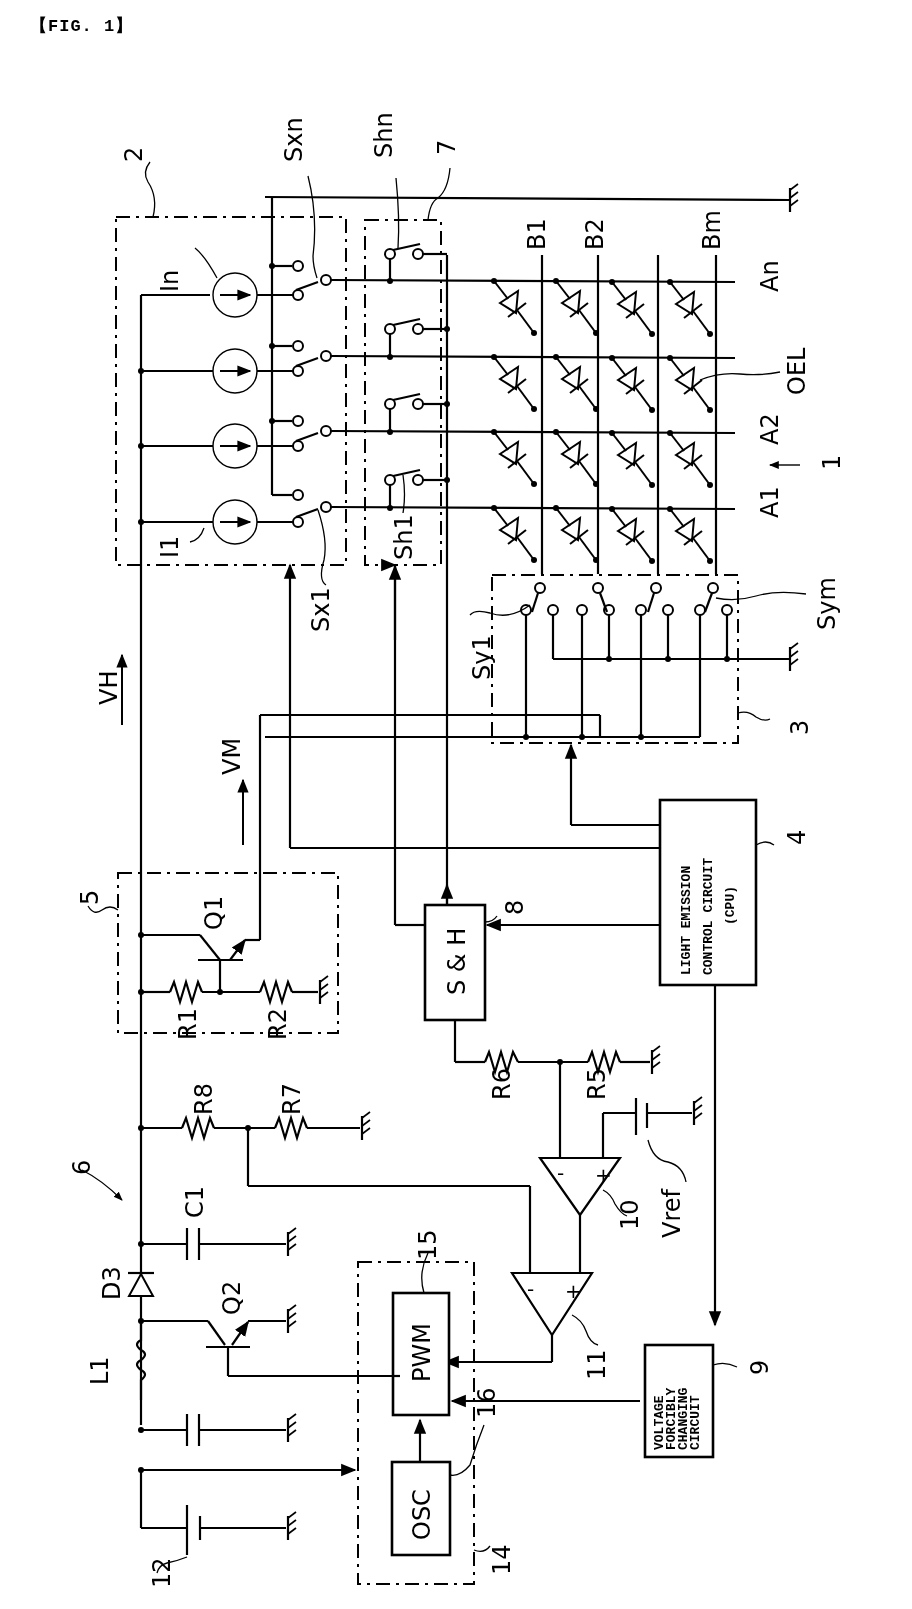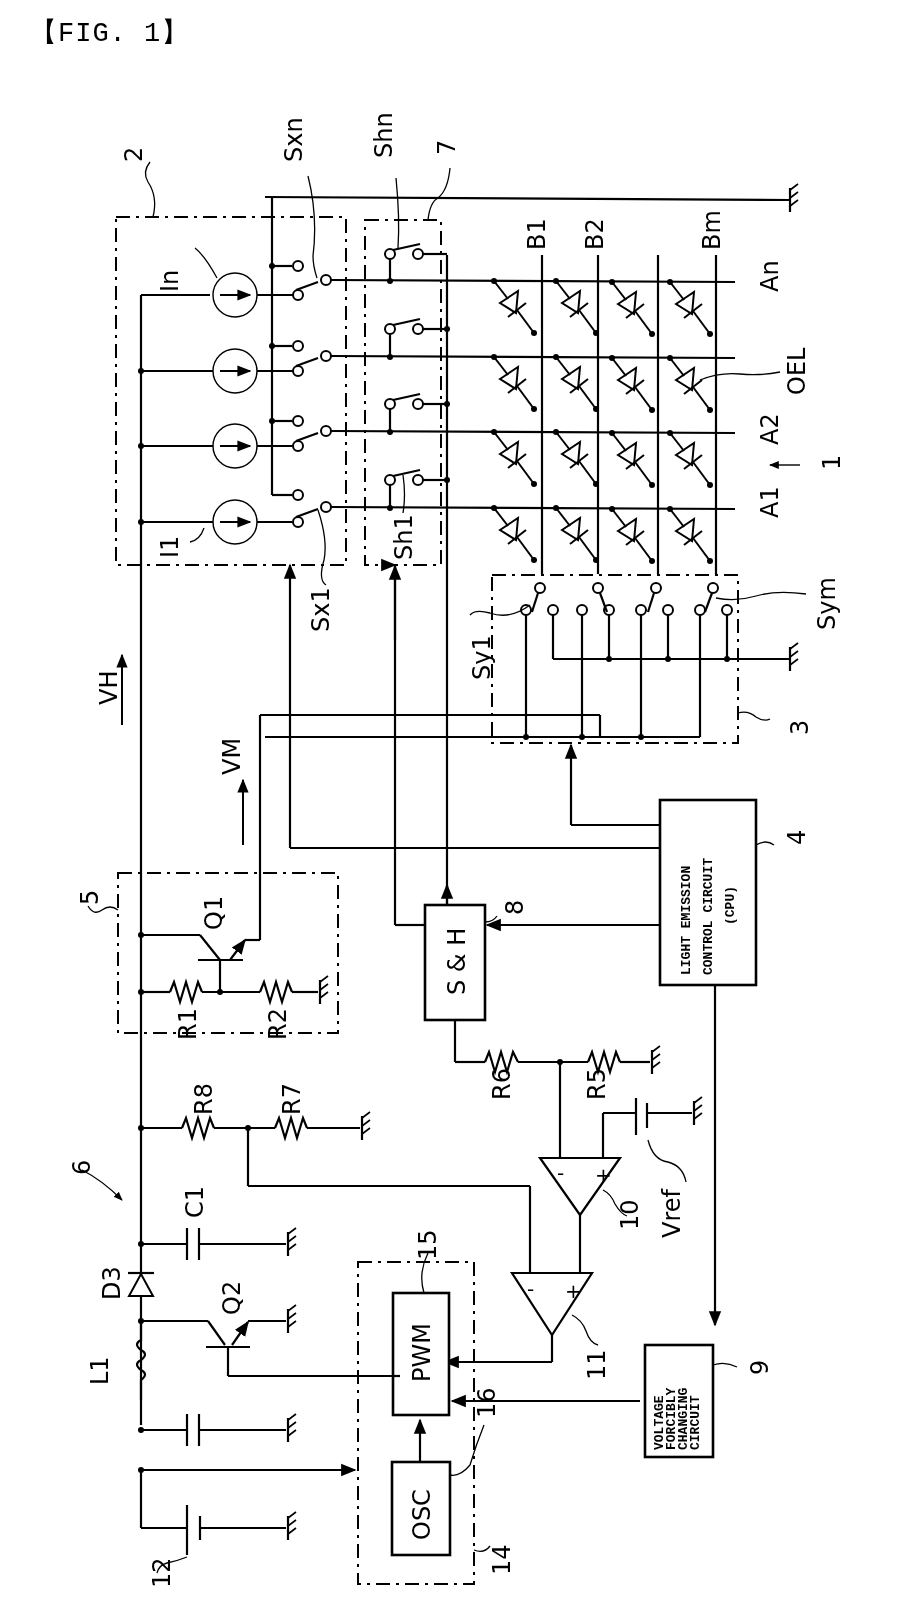--- a/index.html
+++ b/index.html
@@ -1,17 +1,17 @@
 <!DOCTYPE html>
 <html><head>
 <meta charset="utf-8">
 <style>
   html, body { margin:0; padding:0; background:#ffffff; }
   body { width:912px; height:1609px; position:relative; overflow:hidden; font-family:"DejaVu Sans", sans-serif; }
-  #fig-title { position:absolute; left:30px; top:14px; font-family:"Liberation Mono", monospace; font-size:27px; color:#000; letter-spacing:1px; }
+  #fig-title { position:absolute; left:30px; top:14px; font-family:"Liberation Mono", monospace; font-size:17px; color:#000; letter-spacing:1px;font-weight:bold; }
   svg { position:absolute; left:0; top:0; }
   .w { stroke:#000; stroke-width:2.2; fill:none; }
   .t { stroke:#000; stroke-width:1.4; fill:none; }
   .d { stroke:#000; stroke-width:2; fill:none; stroke-dasharray:14 6 3 6; }
   .lead { stroke:#000; stroke-width:1.3; fill:none; }
   .blk { stroke:#000; stroke-width:2.6; fill:#fff; }
   .dot { fill:#000; }
   .oc { stroke:#000; stroke-width:2; fill:#fff; }
   .lbl { font-family:"DejaVu Sans", sans-serif; font-size:24px; fill:#000; }
   .lbls { font-family:"DejaVu Sans", sans-serif; font-size:20px; fill:#000; }

